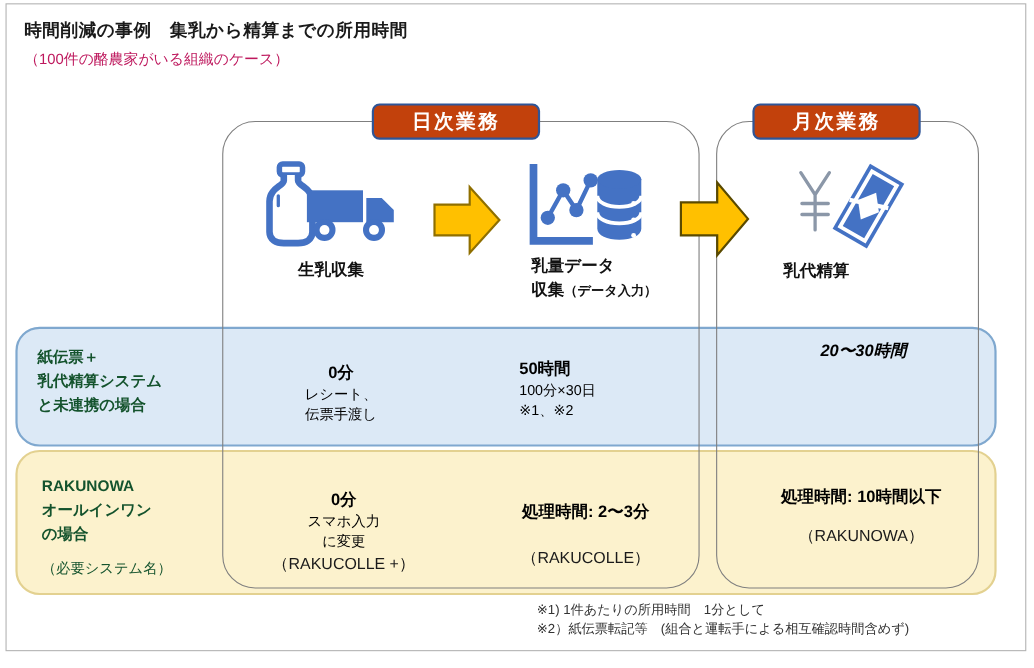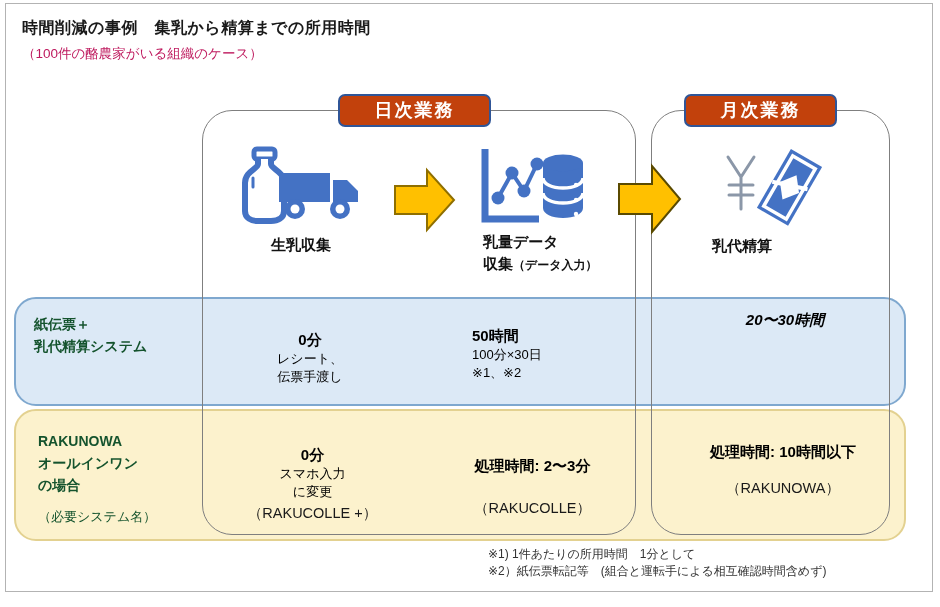--- a/index.html
+++ b/index.html
@@ -143,20 +143,21 @@
   <div class="abs step-label lbl-collect">生乳収集</div>
   <div class="abs step-label lbl-data">
     <div>乳量データ</div>
     <div><span>収集</span><span class="small-note">（データ入力）</span></div>
   </div>
   <div class="abs step-label lbl-settle">乳代精算</div>
 
   <div class="abs rowlabel rl-paper">
     <div>紙伝票＋</div>
     <div>乳代精算システム</div>
+    <div>と未連携の場合</div>
   </div>
 
   <div class="abs cell c-paper-collect">
     <div class="main">0分</div>
     <div class="note">レシート、</div>
     <div class="note">伝票手渡し</div>
   </div>
   <div class="abs cell c-paper-data">
     <div class="main">50時間</div>
     <div class="note">100分×30日</div>

